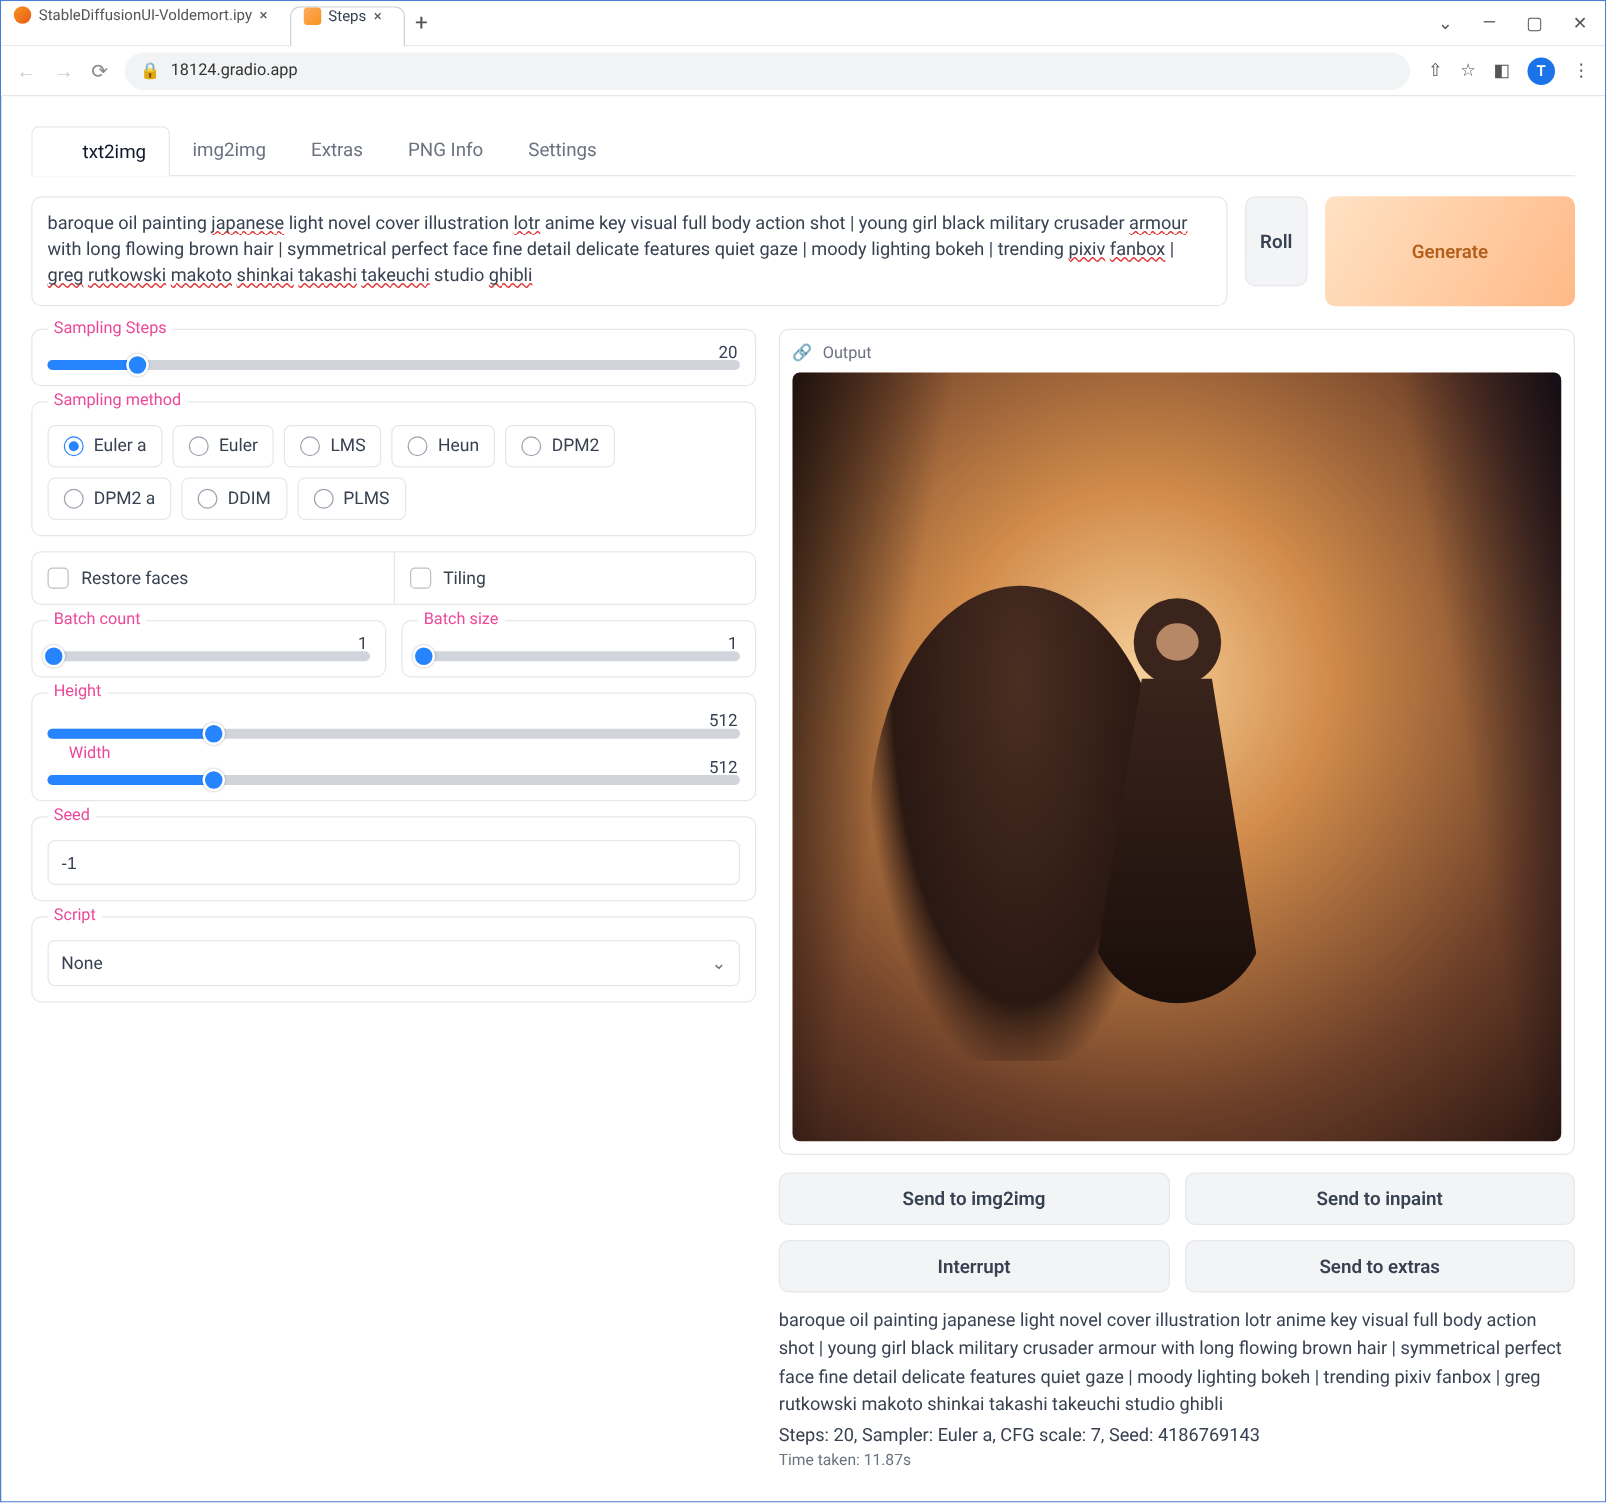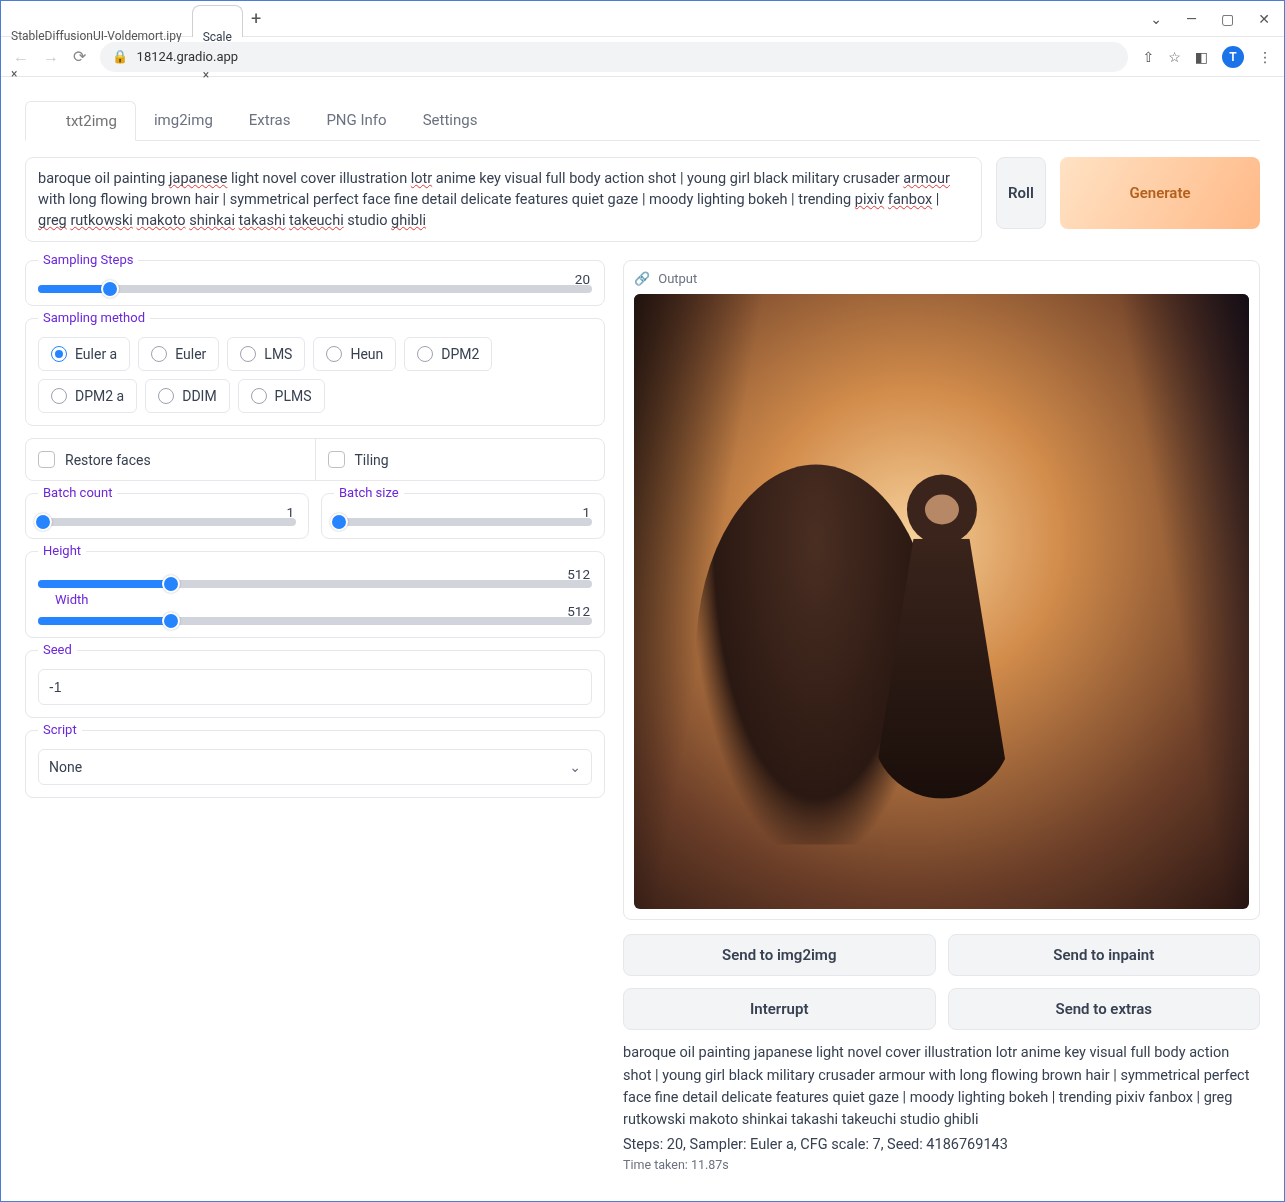--- a/index.html
+++ b/index.html
@@ -1,45 +1,45 @@
 <!DOCTYPE html>
 <html><head>
 <meta charset="utf-8">
 <style>
 * { box-sizing: border-box; margin: 0; padding: 0; }
 body { font-family: -apple-system, BlinkMacSystemFont, "Segoe UI", Roboto, sans-serif; font-size: 14px; color: #374151; background: #fff; }
 .window { width: 1285px; border: 1px solid #4a7dd4; }
 .titlebar { height: 36px; display: flex; align-items: center; background: #fff; border-bottom: 1px solid #e5e7eb; }
-.tab { display: flex; height: 32px; padding: 0 10px; border-radius: 8px 8px 0 0; font-size: 12px; gap: 24px; margin-top:4px;flex-direction:column; }
+.tab { display: flex; height: 32px; padding: 0 10px; border-radius: 8px 8px 0 0; font-size: 12px; gap: 6px; margin-top:4px; }
 .tab.active { background: #fff; border: 1px solid #d0d0d0; border-bottom: none; }
 .tab.inactive { background: transparent; color: #555; }
 .tab-favicon { width: 14px; height: 14px; border-radius: 3px; display: inline-block; }
 .tab-close { width: 14px; color:#555; }
 .tab-plus { margin-left: 8px; color: #555; font-size: 18px; }
 .win-controls { margin-left: auto; display: flex; gap: 24px; padding-right: 14px; color: #555; }
 .addrbar { height: 40px; display: flex; align-items: center; padding: 0 12px; gap: 14px; border-bottom: 1px solid #e5e7eb; background:#fff;}
 .addrbar .nav-ico { color: #888; font-size: 16px; }
 .addrbar .nav-ico.disabled { color: #ccc; }
 .url-box { flex: 1; height: 30px; background: #f1f3f4; border-radius: 16px; display: flex; align-items: center; padding: 0 12px; gap: 8px; font-size: 13px; color: #333; }
 .right-icons { display: flex; gap: 14px; align-items: center; color: #555; }
 .avatar { width: 22px; height: 22px; border-radius: 50%; background: #1a73e8; color: #fff; display: flex; align-items: center; justify-content: center; font-size: 12px; font-weight: 600; }
 .content { padding: 24px; height: 1124px; overflow:hidden;}
 .gr-tabs { display: flex; gap: 0; border-bottom: 1px solid #e5e7eb; margin-bottom: 16px;}
 .gr-tab { padding: 10px 18px; color: #6b7280; cursor: pointer; font-size: 15px;}
-.gr-tab.active { border: 1px solid #e5e7eb; border-bottom: 1px solid #fff; border-radius: 6px 6px 0 0; color: #737373; margin-bottom: -1px; background:#fff;padding-left:40px;}
+.gr-tab.active { border: 1px solid #e5e7eb; border-bottom: 1px solid #fff; border-radius: 6px 6px 0 0; color: #0f172a; margin-bottom: -1px; background:#fff;padding-left:40px;}
 .top-row { display: flex; gap: 14px; margin-bottom: 18px; }
 .prompt-box { flex: 1; border: 1px solid #e5e7eb; border-radius: 8px; padding: 10px 12px; font-size: 14.5px; line-height: 1.45; color: #374151; }
 .btn { border: 1px solid #e5e7eb; border-radius: 8px; background: #f3f4f6; display: flex; align-items: center; justify-content: center; font-size: 15px; font-weight: 600; color: #374151; cursor: pointer;}
 .btn-roll { width: 50px; height: 72px; }
-.btn-gen { width: 200px; height: 72px; background: linear-gradient(120deg,#ffe2c4,#ffb987); color: #b45f1b; border: none;}
+.btn-gen { width: 200px; height: 88px; background: linear-gradient(120deg,#ffe2c4,#ffb987); color: #b45f1b; border: none;}
 .cols { display: flex; gap: 18px; }
 .left { width: 580px; }
 .right { flex: 1; }
 .fieldset { border: 1px solid #e5e7eb; border-radius: 8px; padding: 18px 12px 12px; margin-bottom: 12px; position: relative;}
-.fieldset .legend { position: absolute; top: -9px; left: 12px; background: #fff; padding: 0 5px; color: #6d28d9; font-size: 13px;}
+.fieldset .legend { position: absolute; top: -9px; left: 12px; background: #fff; padding: 0 5px; color: #ec4899; font-size: 13px;}
 .slider-row { position: relative; padding-top: 6px;}
 .slider-val { position: absolute; right: 2px; top: -8px; font-size: 13.5px; color:#374151;}
 .slider { width: 100%; height: 8px; background: #d1d5db; border-radius: 4px; position: relative;}
 .slider-fill { height: 100%; background: #2684ff; border-radius: 4px; }
 .slider-thumb { width: 18px; height: 18px; border-radius: 50%; background: #2684ff; border: 2px solid #fff; box-shadow: 0 0 2px rgba(0,0,0,0.3); position: absolute; top: -5px; transform: translateX(-50%);}
 .radio-wrap { display: flex; flex-wrap: wrap; gap: 8px; }
 .radio-item { border: 1px solid #e5e7eb; border-radius: 6px; padding: 8px 12px; display: flex; align-items: center; gap: 8px; font-size: 14px;}
 .radio-circle { width: 16px; height: 16px; border: 1.5px solid #9ca3af; border-radius: 50%; display: flex; align-items: center; justify-content: center;}
 .radio-circle.sel { border-color: #2684ff; }
 .radio-circle.sel::after { content:''; width: 8px; height: 8px; background: #2684ff; border-radius: 50%;}
@@ -77,21 +77,21 @@
 <div class="window">
 
   <div class="titlebar">
     <div class="tab inactive">
       <span class="tab-favicon" style="background:linear-gradient(135deg,#f7931e,#e85a1a);border-radius:50%;"></span>
       <span>StableDiffusionUI-Voldemort.ipy</span>
       <span class="tab-close">×</span>
     </div>
     <div class="tab active">
       <span class="tab-favicon" style="background:linear-gradient(135deg,#ffab5e,#f7931e);border-radius:3px;"></span>
-      <span>Scale</span>
+      <span>Steps</span>
       <span class="tab-close">×</span>
     </div>
     <span class="tab-plus">+</span>
     <div class="win-controls">
       <span>⌄</span>
       <span>—</span>
       <span>▢</span>
       <span>✕</span>
     </div>
   </div>

